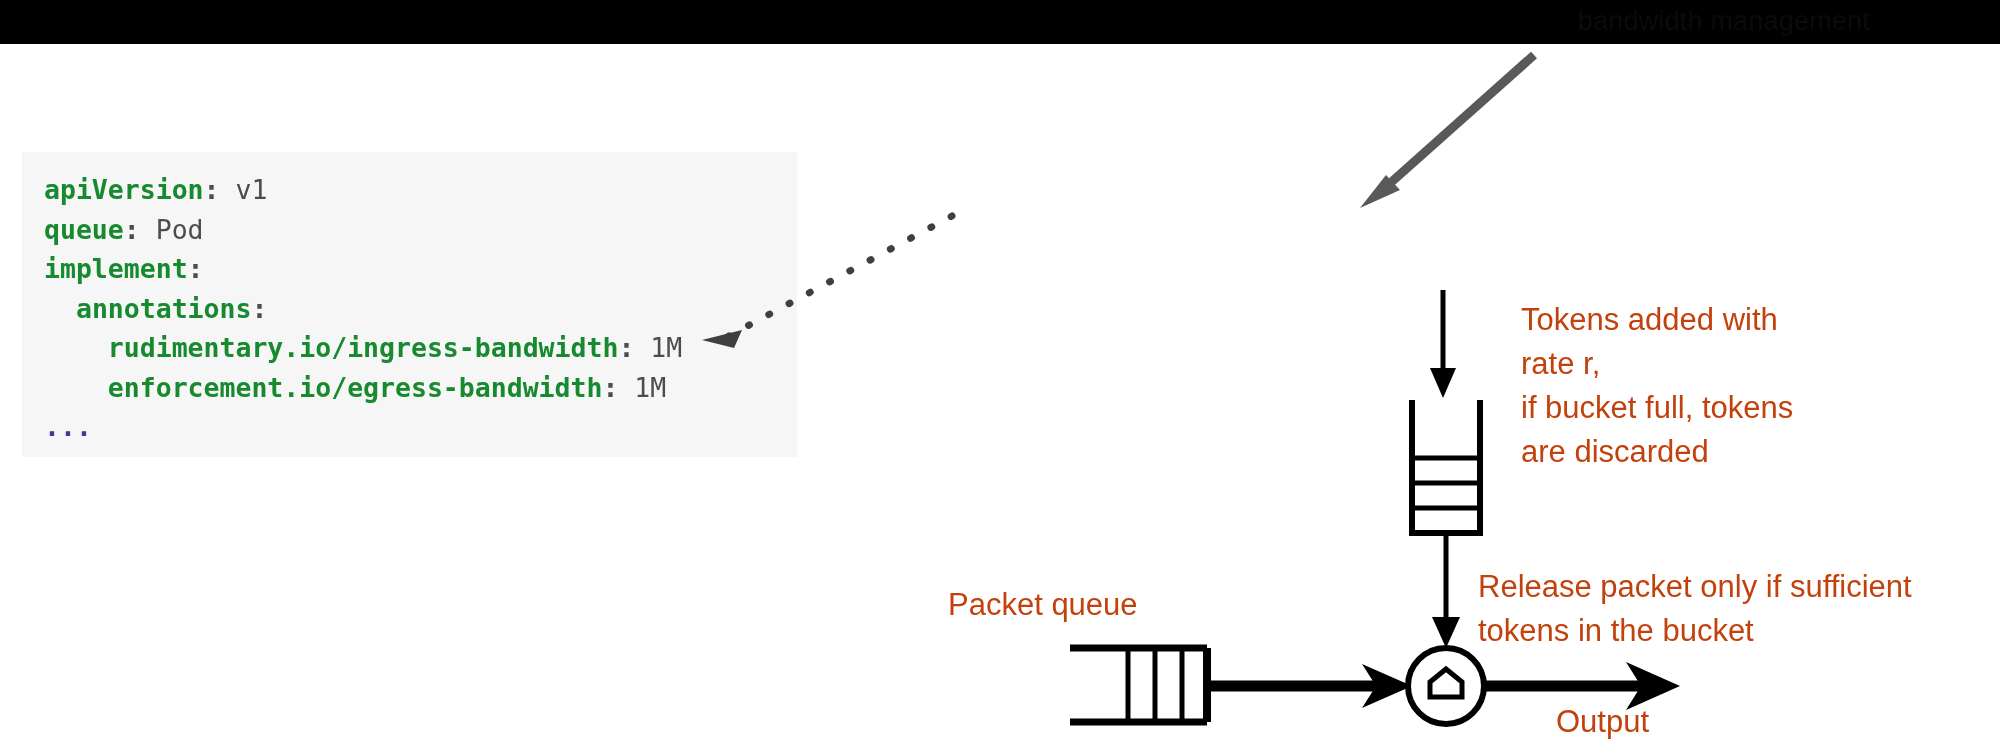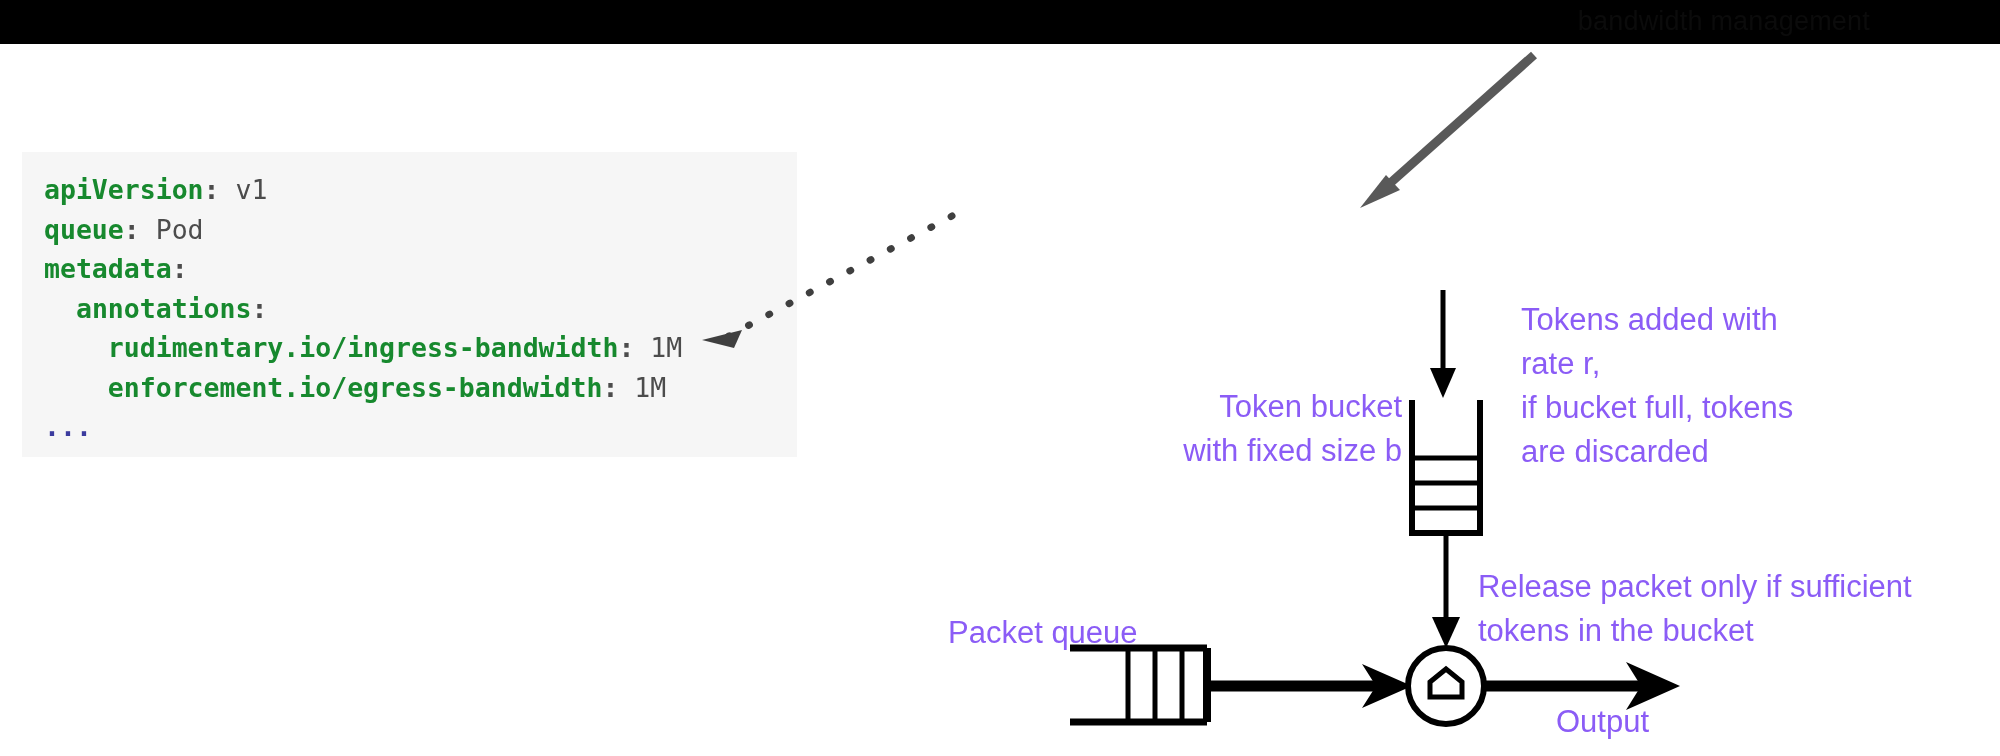--- a/index.html
+++ b/index.html
@@ -93,61 +93,59 @@
     width: 2000px;
     height: 756px;
     pointer-events: none;
   }
 
   
   .dlabel {
     position: absolute;
     font-size: 31px;
     line-height: 44px;
-    color: #8b5cf6;
+    color: #c2410c;
     white-space: pre;
   }
   #label-token-bucket { left: 1134px; top: 385px; text-align: right; width: 268px; }
   #label-tokens-rate  { left: 1521px; top: 298px; }
   #label-release      { left: 1478px; top: 565px; }
   #label-packet-queue { left: 948px; top: 583px; }
   #label-output       { left: 1556px; top: 700px; }
 </style>
 </head>
 <body>
 
 <div id="stage">
 
   <div id="top-bar">
     <div id="top-bar-text">bandwidth management</div>
   </div>
 
   <div id="code-block">
     <pre id="code-pre"><span class="yk">apiVersion</span><span class="yp">:</span><span class="yv"> v1</span>
 <span class="yk">queue</span><span class="yp">:</span><span class="yv"> Pod</span>
-<span class="yk">metadata</span><span class="yp">:</span>
+<span class="yk">implement</span><span class="yp">:</span>
   <span class="yk">annotations</span><span class="yp">:</span>
     <span class="yk">rudimentary.io/ingress-bandwidth</span><span class="yp">:</span><span class="yv"> 1M</span>
     <span class="yk">enforcement.io/egress-bandwidth</span><span class="yp">:</span><span class="yv"> 1M</span>
 <span class="yd">...</span></pre>
   </div>
 
 
-  <div class="dlabel" id="label-token-bucket" style="white-space: pre;">Token bucket
-with fixed size b</div>
 
   <div class="dlabel" id="label-tokens-rate" style="white-space: pre;">Tokens added with
 rate r,
 if bucket full, tokens
 are discarded</div>
 
   <div class="dlabel" id="label-release" style="white-space: pre;">Release packet only if sufficient
 tokens in the bucket</div>
 
-  <div class="dlabel" id="label-packet-queue" style="white-space: pre; margin-top: 28px;">Packet queue</div>
+  <div class="dlabel" id="label-packet-queue" style="white-space: pre;">Packet queue</div>
 
   <div class="dlabel" id="label-output" style="white-space: pre;">Output</div>
 
   <svg id="art" viewBox="0 0 2000 756">
 
     <g>
       <line x1="1534" y1="55" x2="1378" y2="194" stroke="#595959" stroke-width="9" stroke-linecap="butt"></line>
       <polygon points="1360,208 1400,190 1386,175" fill="#595959"></polygon>
     </g>
 

